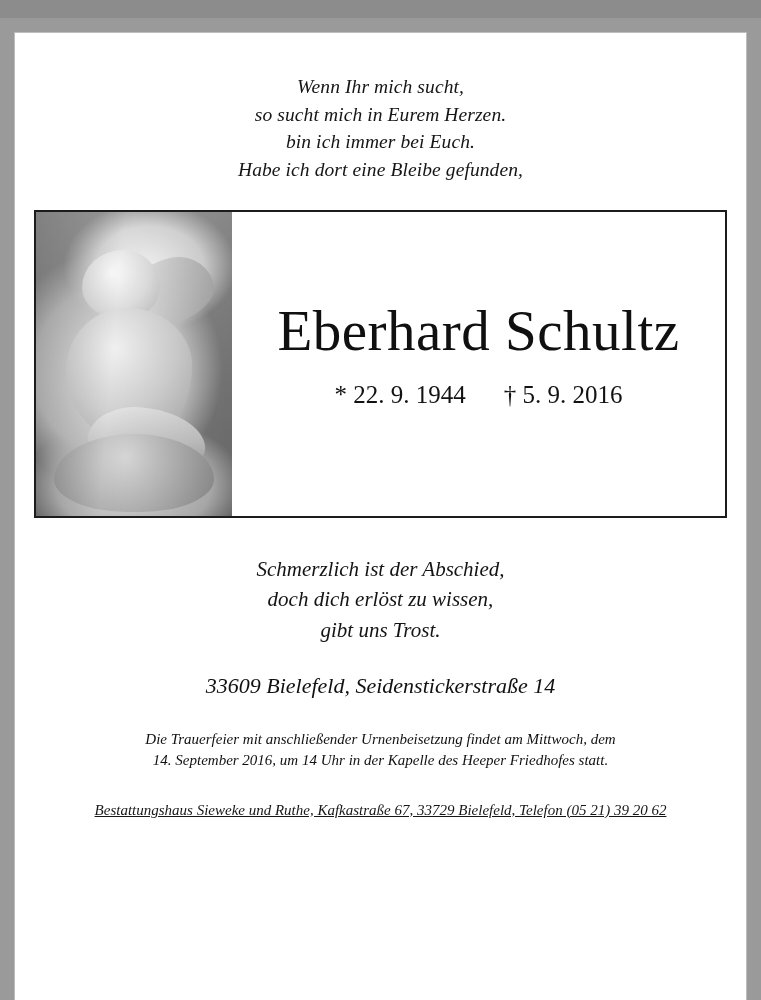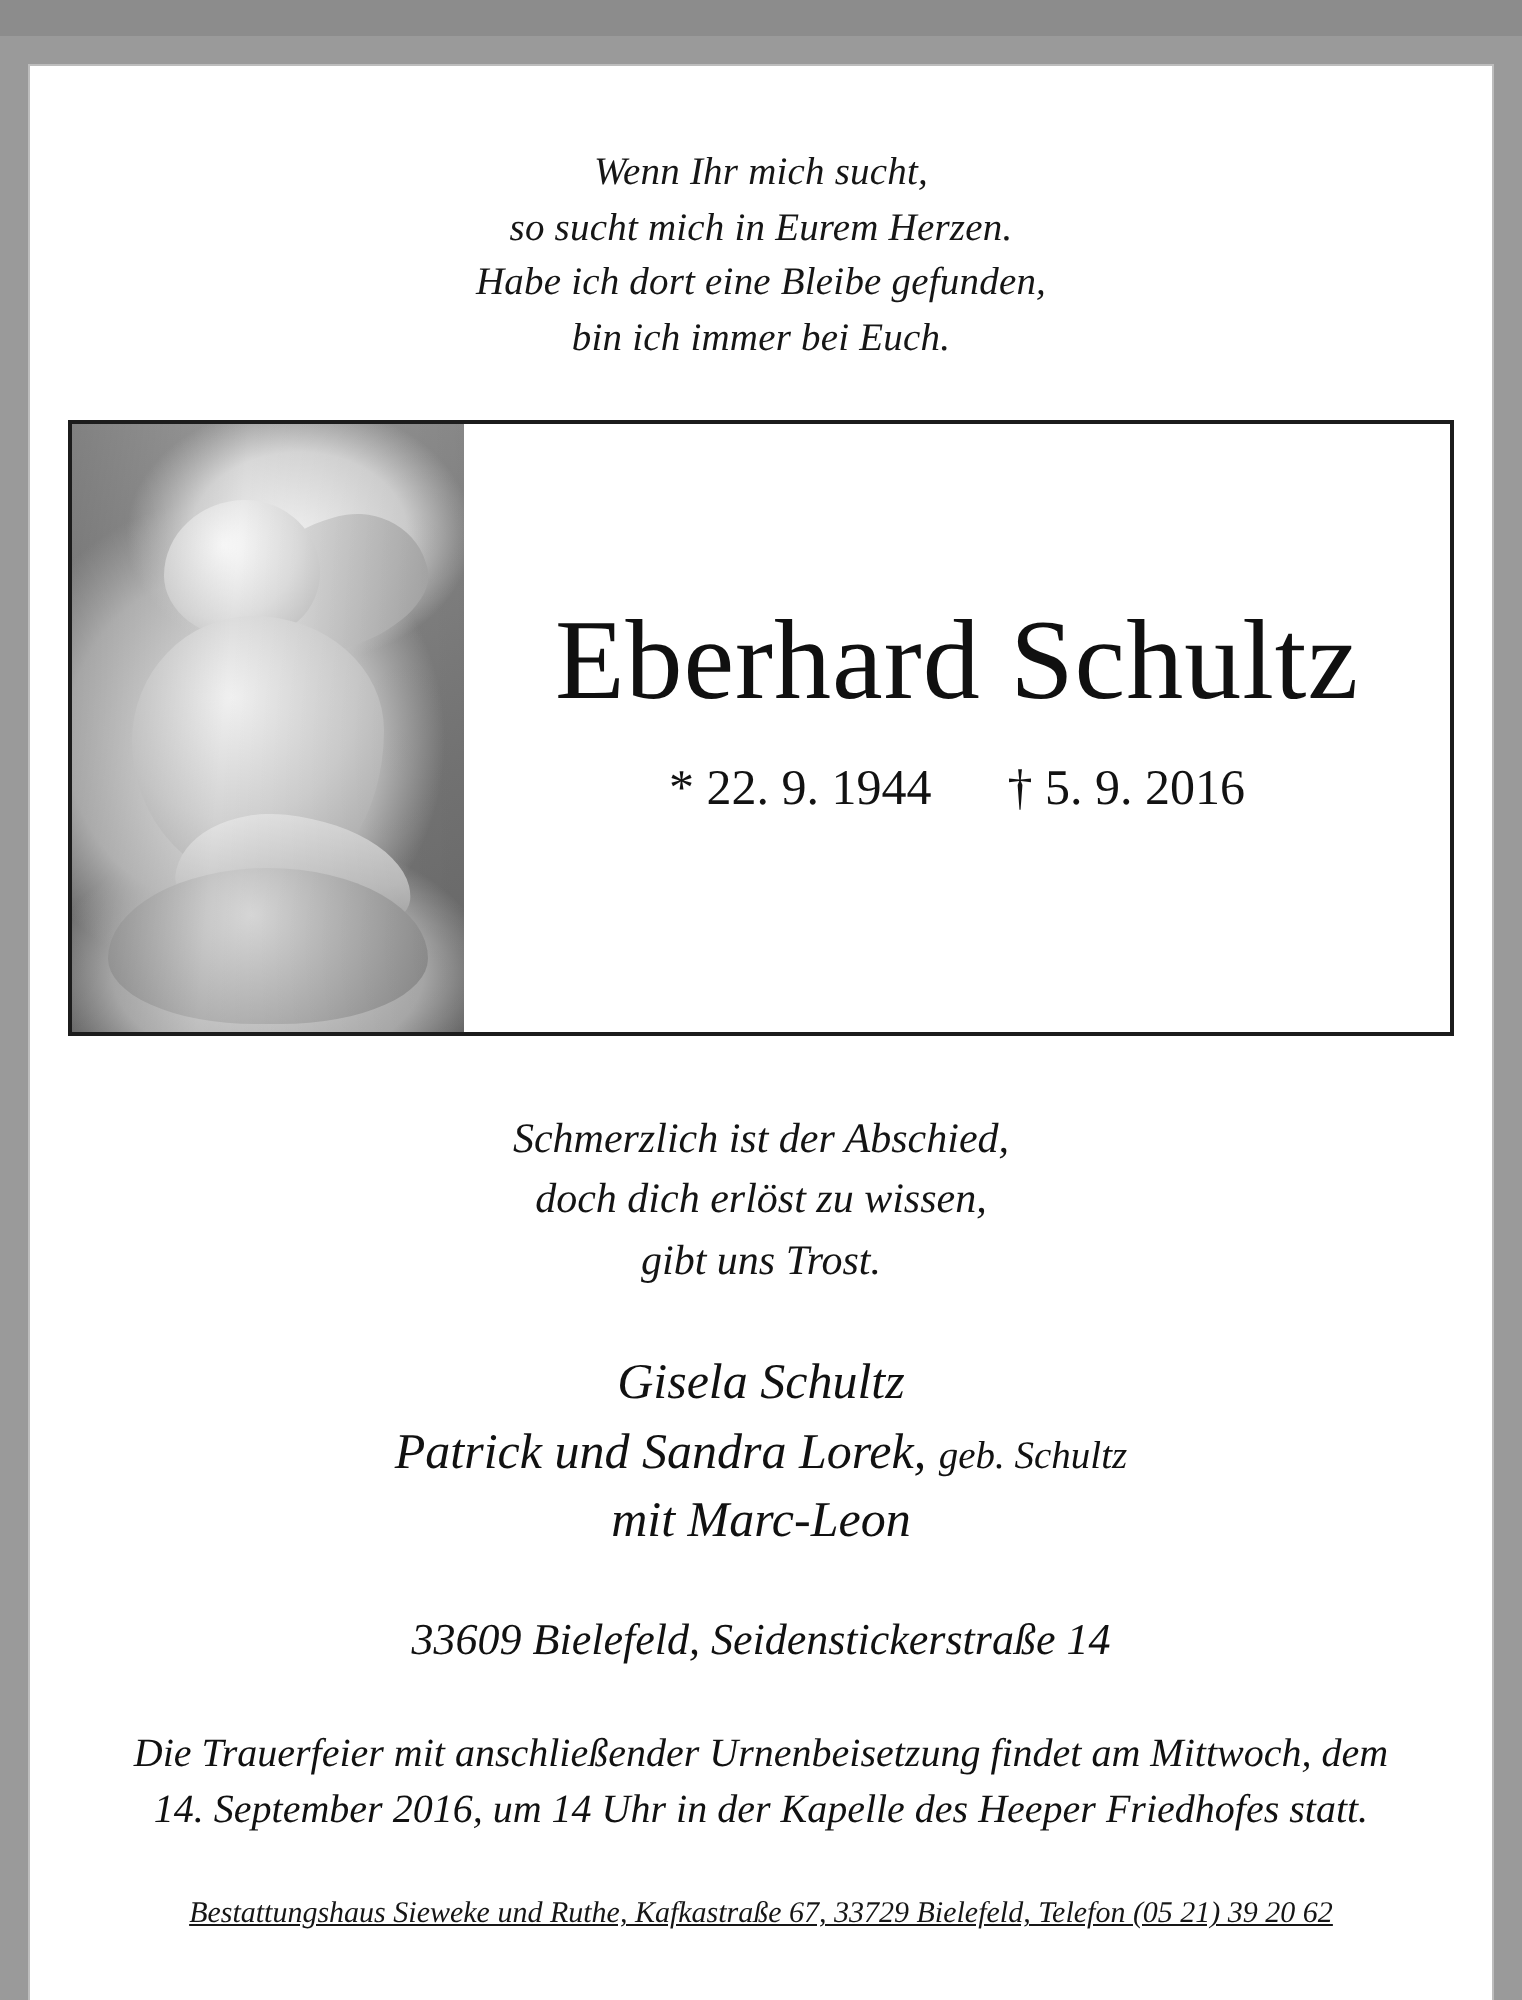--- a/index.html
+++ b/index.html
@@ -174,21 +174,21 @@
     font-style: italic;
     font-size: 22px;
     color: #111111;
     text-align: right;
     white-space: nowrap;
   }
 
   .ceremony {
     margin-top: 30px;
     font-style: italic;
-    font-size: 20px;
+    font-size: 15px;
     line-height: 1.42;
     text-align: center;
     color: #111111;
   }
   .ceremony div { white-space: nowrap; }
 
   .funeral-home {
     margin-top: 30px;
     font-style: italic;
     font-size: 15px;
@@ -200,22 +200,22 @@
 </style>
 </head>
 <body>
 
 <div class="page">
   <div class="card">
 
     <div class="verse-top">
       <div>Wenn Ihr mich sucht,</div>
       <div>so sucht mich in Eurem Herzen.</div>
+      <div>bin ich immer bei Euch.</div>
       <div>Habe ich dort eine Bleibe gefunden,</div>
-      <div>bin ich immer bei Euch.</div>
     </div>
 
     <div class="frame">
       <div class="photo">
         <div class="bg"></div>
         <div class="wing"></div>
         <div class="head"></div>
         <div class="body"></div>
         <div class="leg"></div>
         <div class="base"></div>
@@ -229,28 +229,20 @@
         </div>
       </div>
     </div>
 
     <div class="verse-mid">
       <div>Schmerzlich ist der Abschied,</div>
       <div>doch dich erlöst zu wissen,</div>
       <div>gibt uns Trost.</div>
     </div>
 
-    <div class="family">
-      <div class="l1">Gisela Schultz</div>
-      <div class="l2">
-        <span>Patrick und Sandra Lorek,</span>
-        <span class="small">geb. Schultz</span>
-      </div>
-      <div class="l3">mit Marc-Leon</div>
-    </div>
 
     <div class="address">33609 Bielefeld, Seidenstickerstraße 14</div>
 
     <div class="ceremony">
       <div>Die Trauerfeier mit anschließender Urnenbeisetzung findet am Mittwoch, dem</div>
       <div>14. September 2016, um 14 Uhr in der Kapelle des Heeper Friedhofes statt.</div>
     </div>
 
     <div class="funeral-home">Bestattungshaus Sieweke und Ruthe, Kafkastraße 67, 33729 Bielefeld, Telefon (05 21) 39 20 62</div>
 

